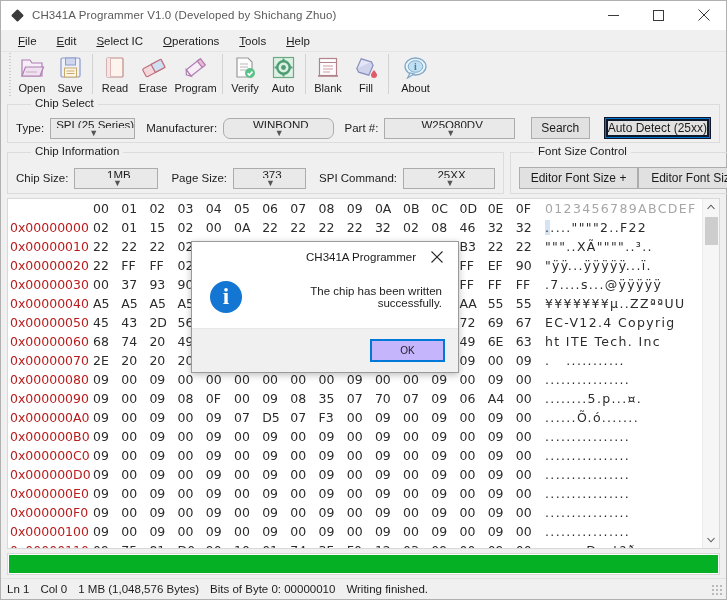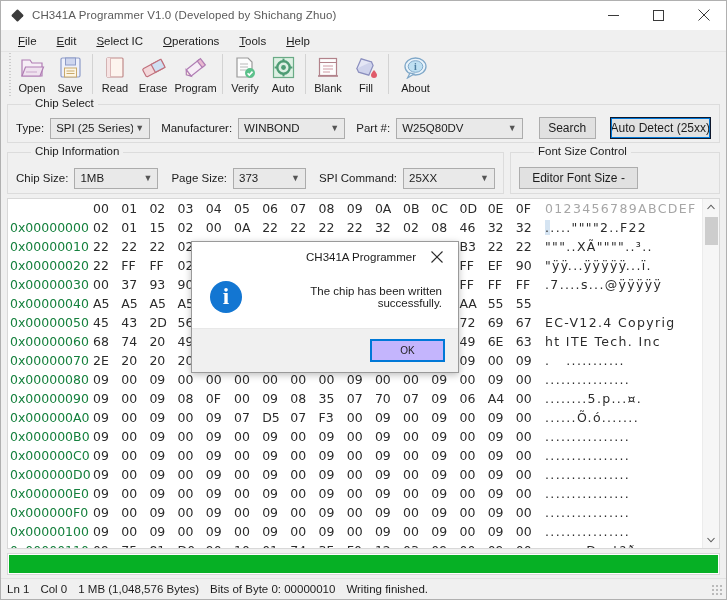--- a/index.html
+++ b/index.html
@@ -147,20 +147,21 @@
   .combo {
     height: 21px;
     background: #e9e9e9;
     border: 1px solid #acacac;
     display: flex;
     align-items: center;
     font-size: 11.5px;
     color: #1c1c1c;
     padding-left: 5px;
     position: relative;
+    flex-direction: column;
   }
   .combo .val { flex: 1 1 auto; white-space: nowrap; overflow: hidden; }
   .combo .arrow {
     width: 16px;
     display: flex; align-items: center; justify-content: center;
     color: #555;
     font-size: 9px;
     padding-right: 3px;
   }
   .btn {
@@ -168,21 +169,21 @@
     background: #e1e1e1;
     border: 1px solid #adadad;
     font-size: 12px;
     color: #1c1c1c;
     display: flex;
     align-items: center;
     justify-content: center;
     white-space: nowrap;
   }
   .btn.focus {
-    border: 1px solid #0f172a;
+    border: 4px solid #0f172a;
     outline: 1px solid #0078d7;
     outline-offset: -2px;
     text-align: right;
   }
 
   
   .hexwrap {
     flex: 1 1 auto;
     position: relative;
     margin: 4px 6px 0 6px;
@@ -207,21 +208,21 @@
   }
   .hex-row {
     display: flex;
     height: 19px;
     align-items: center;
     font-size: 12.5px;
   }
   .hex-addr {
     width: 85px;
     padding-left: 2px;
-    color: #15803d;
+    color: #b91c1c;
     font-family: "DejaVu Sans", sans-serif;
     white-space: nowrap;
   }
   .hex-bytes {
     width: 452px;
     display: flex;
     color: #2b2b2b;
   }
   .hex-bytes span, .hex-head-cell {
     width: 28.2px;
@@ -559,21 +560,21 @@
 
   <div class="groupbox" style="height:40px; margin-top:4px;">
     <div class="gb-title">Chip Select</div>
     <div class="gb-row" style="padding-top:8px;">
       <div class="fld-label">Type:</div>
       <div class="combo" style="width:100px;">
         <div class="val">SPI (25 Series)</div>
         <div class="arrow">▼</div>
       </div>
       <div class="fld-label" style="margin-left:11px;">Manufacturer:</div>
-      <div class="combo" style="width:131px;">
+      <div class="combo" style="width:131px;border-radius:7px;">
         <div class="val">WINBOND</div>
         <div class="arrow">▼</div>
       </div>
       <div class="fld-label" style="margin-left:11px;">Part #:</div>
       <div class="combo" style="width:155px;">
         <div class="val">W25Q80DV</div>
         <div class="arrow">▼</div>
       </div>
       <div class="btn" style="width:70px; margin-left:16px;">Search</div>
       <div class="btn focus" style="width:110px; margin-left:14px;">Auto Detect (25xx)</div>
@@ -598,20 +599,21 @@
         <div class="combo" style="width:92px;">
           <div class="val">25XX</div>
           <div class="arrow">▼</div>
         </div>
       </div>
     </div>
 
     <div class="groupbox" style="width:265px; height:42px; margin-left:3px;">
       <div class="gb-title">Font Size Control</div>
       <div class="gb-row" style="padding-top:9px; justify-content:space-between;">
+        <div class="btn" style="width:119px;">Editor Font Size +</div>
         <div class="btn" style="width:119px;">Editor Font Size -</div>
       </div>
     </div>
   </div>
 
   <div class="hexwrap">
     <div class="hex-scroll-area">
       <div class="hex-header">
         <div class="hex-addr"></div>
         <div class="hex-bytes" id="hex-col-headers">
@@ -736,20 +738,21 @@
               <span>A5</span>
               <span>B5</span>
               <span>00</span>
               <span>00</span>
               <span>5A</span>
               <span>5A</span>
               <span>AA</span>
               <span>55</span>
               <span>55</span>
             </div>
+            <div class="hex-ascii">¥¥¥¥¥¥¥µ..ZZªªUU</div>
           </div>
           <div class="hex-row">
             <div class="hex-addr">0x00000050</div>
             <div class="hex-bytes">
               <span>45</span>
               <span>43</span>
               <span>2D</span>
               <span>56</span>
               <span>31</span>
               <span>32</span>

